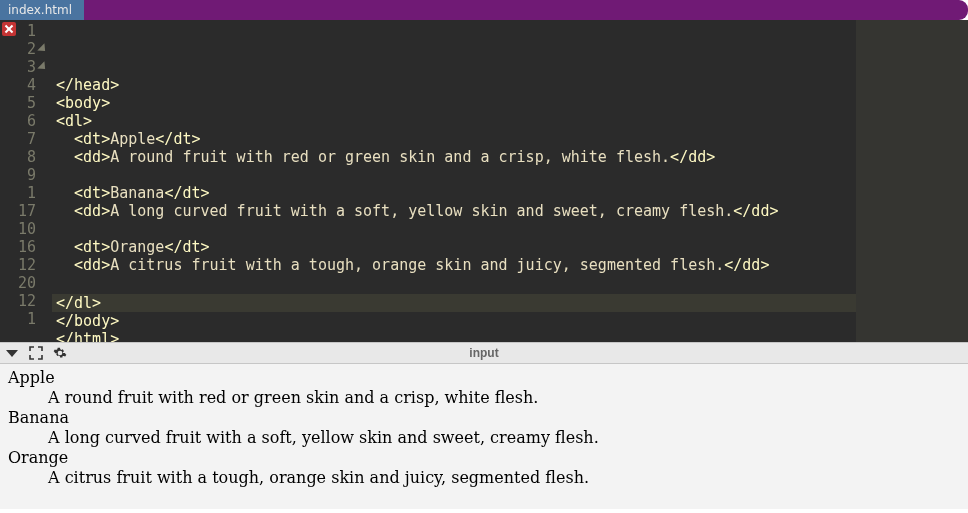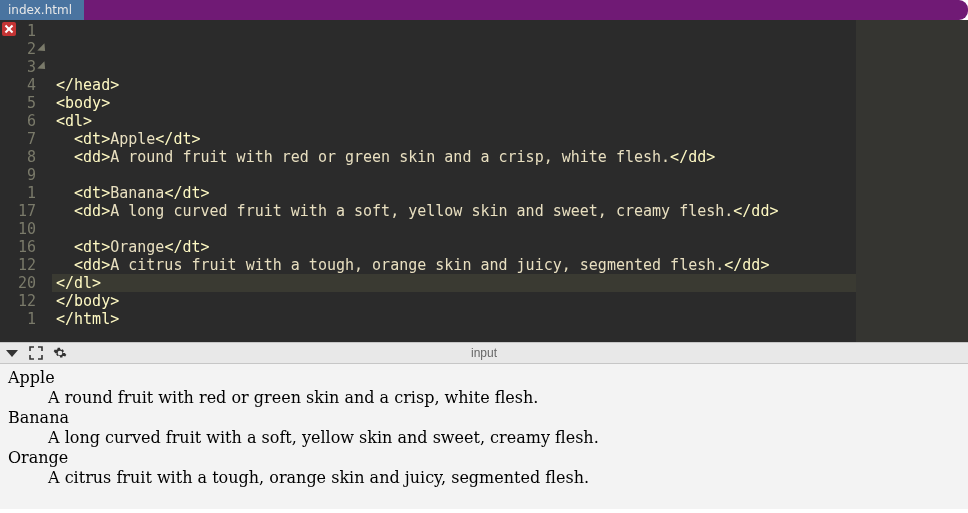--- a/index.html
+++ b/index.html
@@ -69,21 +69,21 @@
     transform: rotate(45deg);
   }
   .code {
     flex: 1;
     padding-top: 2px;
     color: #d0c8b0;
     white-space: pre;
     position: relative;
   }
   .code .row { height: 18px; display: block; padding-left: 4px; }
-  .code .row.hl { background: #3a3a32; }
+  .code .row.hl { background: #3a3a32; margin-top: 20px; }
   .right-margin {
     position: absolute; top: 0; bottom: 0;
     width: 112px; right: 0;
     background: #353531;
     pointer-events: none;
   }
   .tag  { color: #fef9c3; }   
   .txt  { color: #e8dfc0; }   
   .toolbar {
     height: 22px;
@@ -98,21 +98,21 @@
   }
   .toolbar .iconbtn {
     width: 24px; height: 22px;
     display: inline-flex; align-items: center; justify-content: center;
     cursor: pointer;
     color: #333;
   }
   .toolbar .center-label {
     position: absolute; left: 50%; transform: translateX(-50%);
     color: #666;
-    font-weight: 400;
+    font-weight: 700;
   }
   .chevron-down {
     width: 0; height: 0;
     border-left: 6px solid transparent;
     border-right: 6px solid transparent;
     border-top: 7px solid #333;
   }
   .expand-icon svg, .gear-icon svg { display: block; }
   .output {
     background: #f3f3f3;

